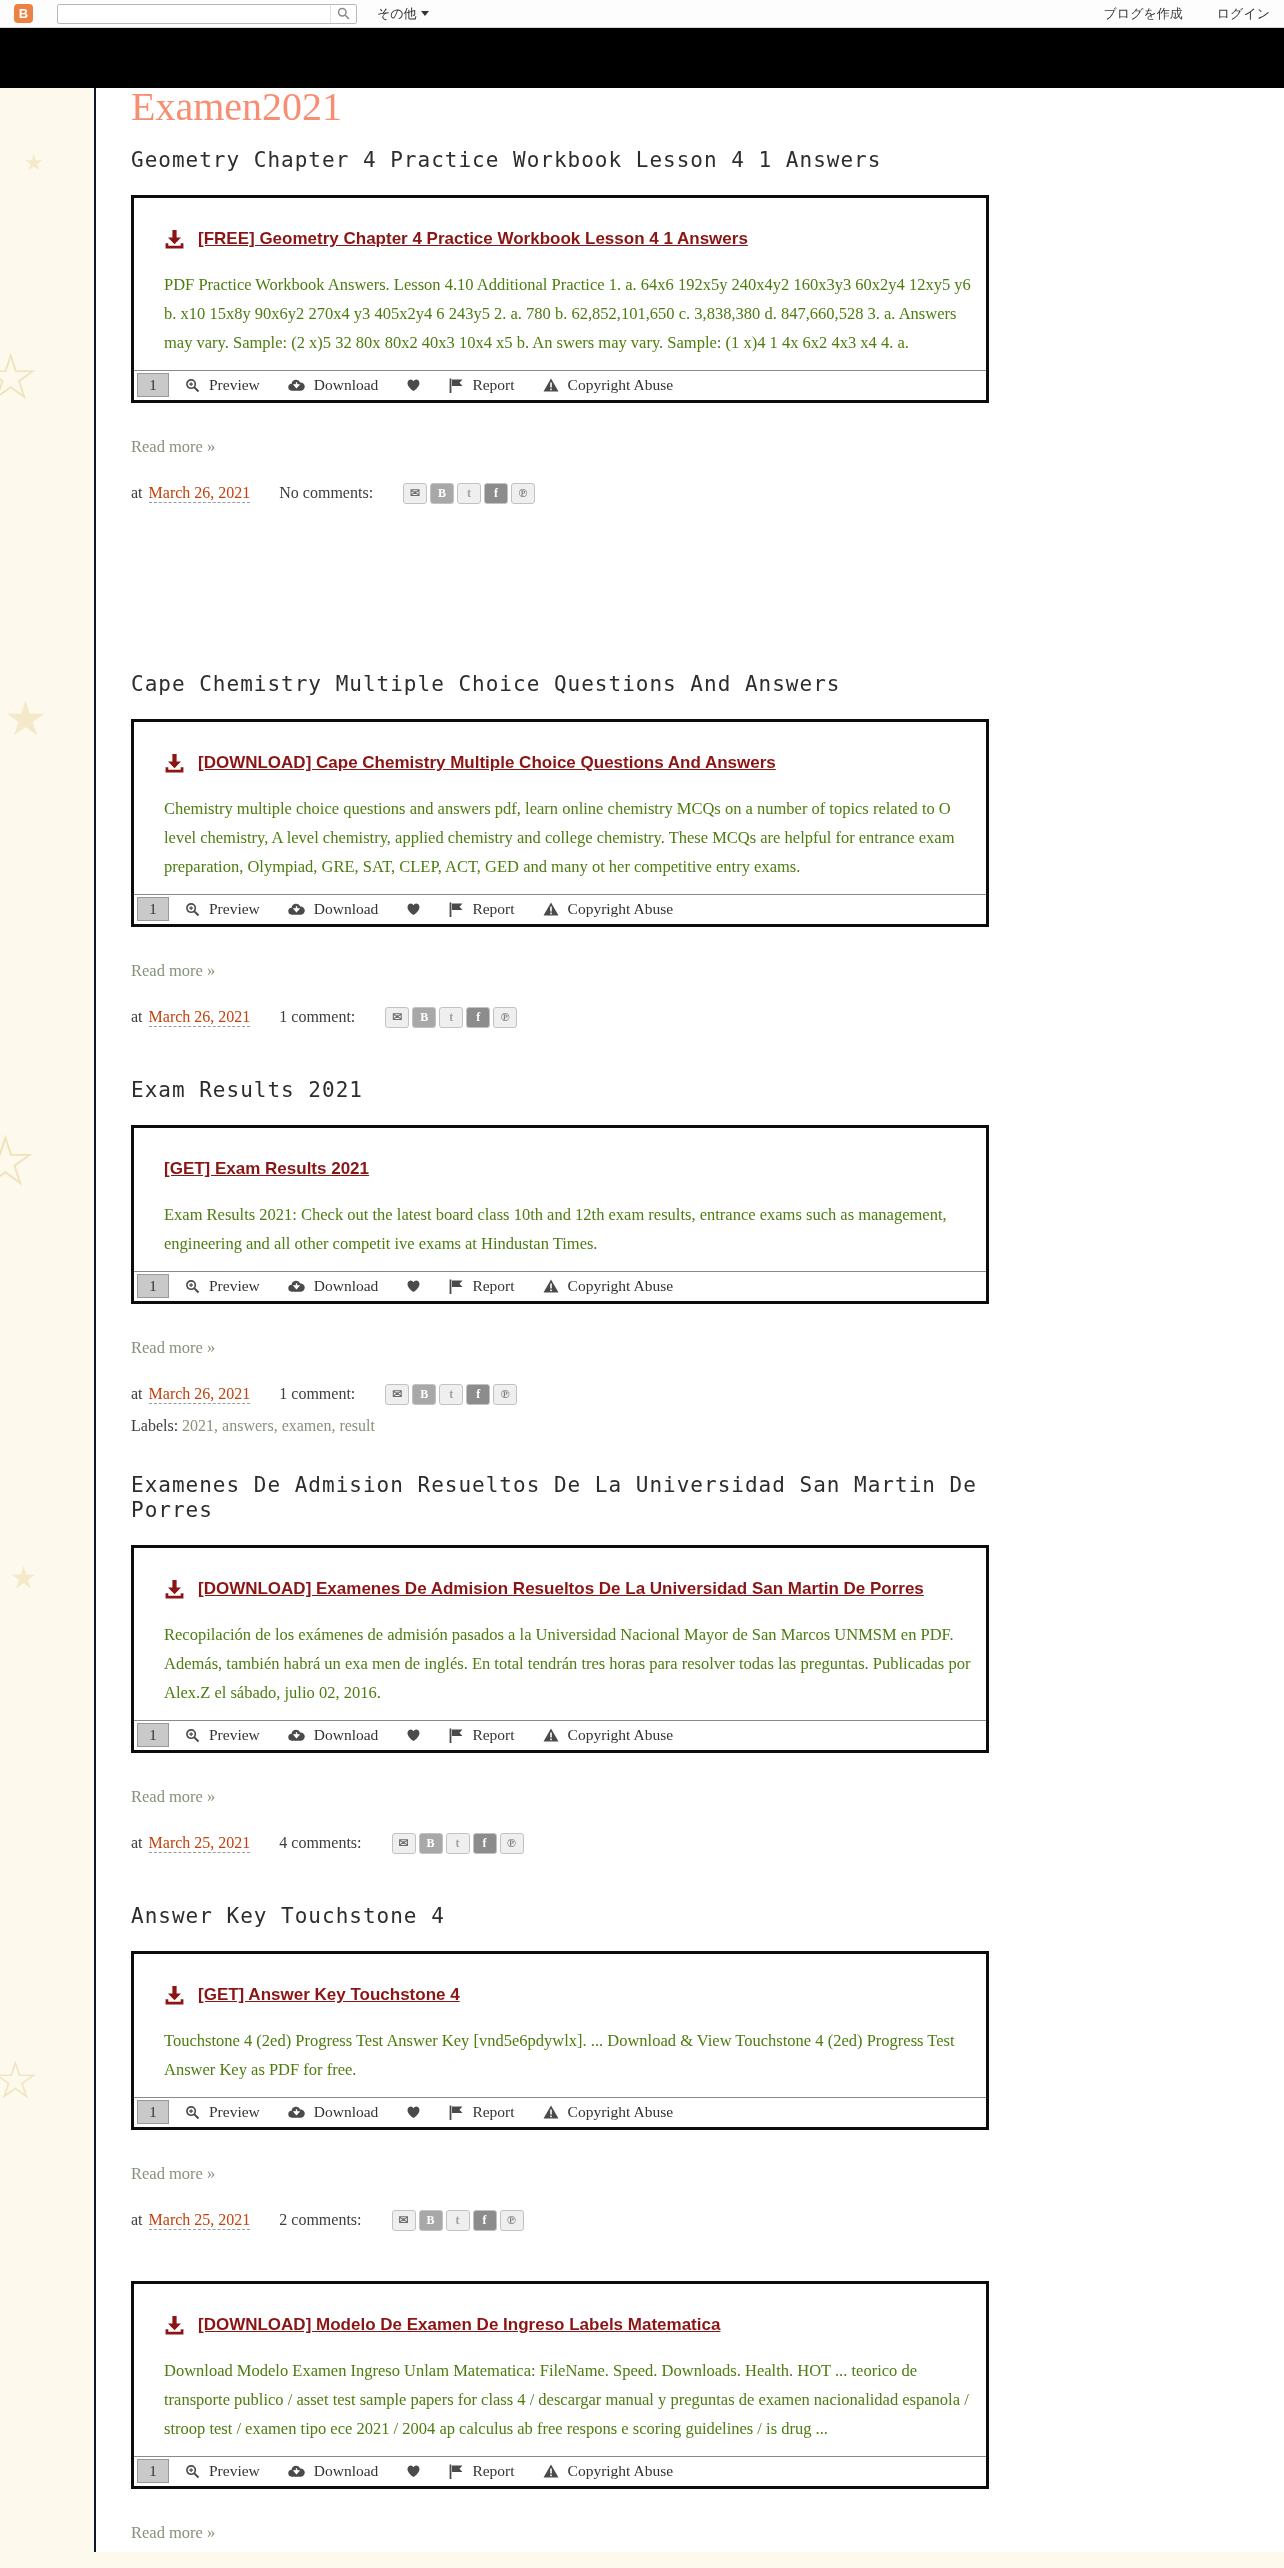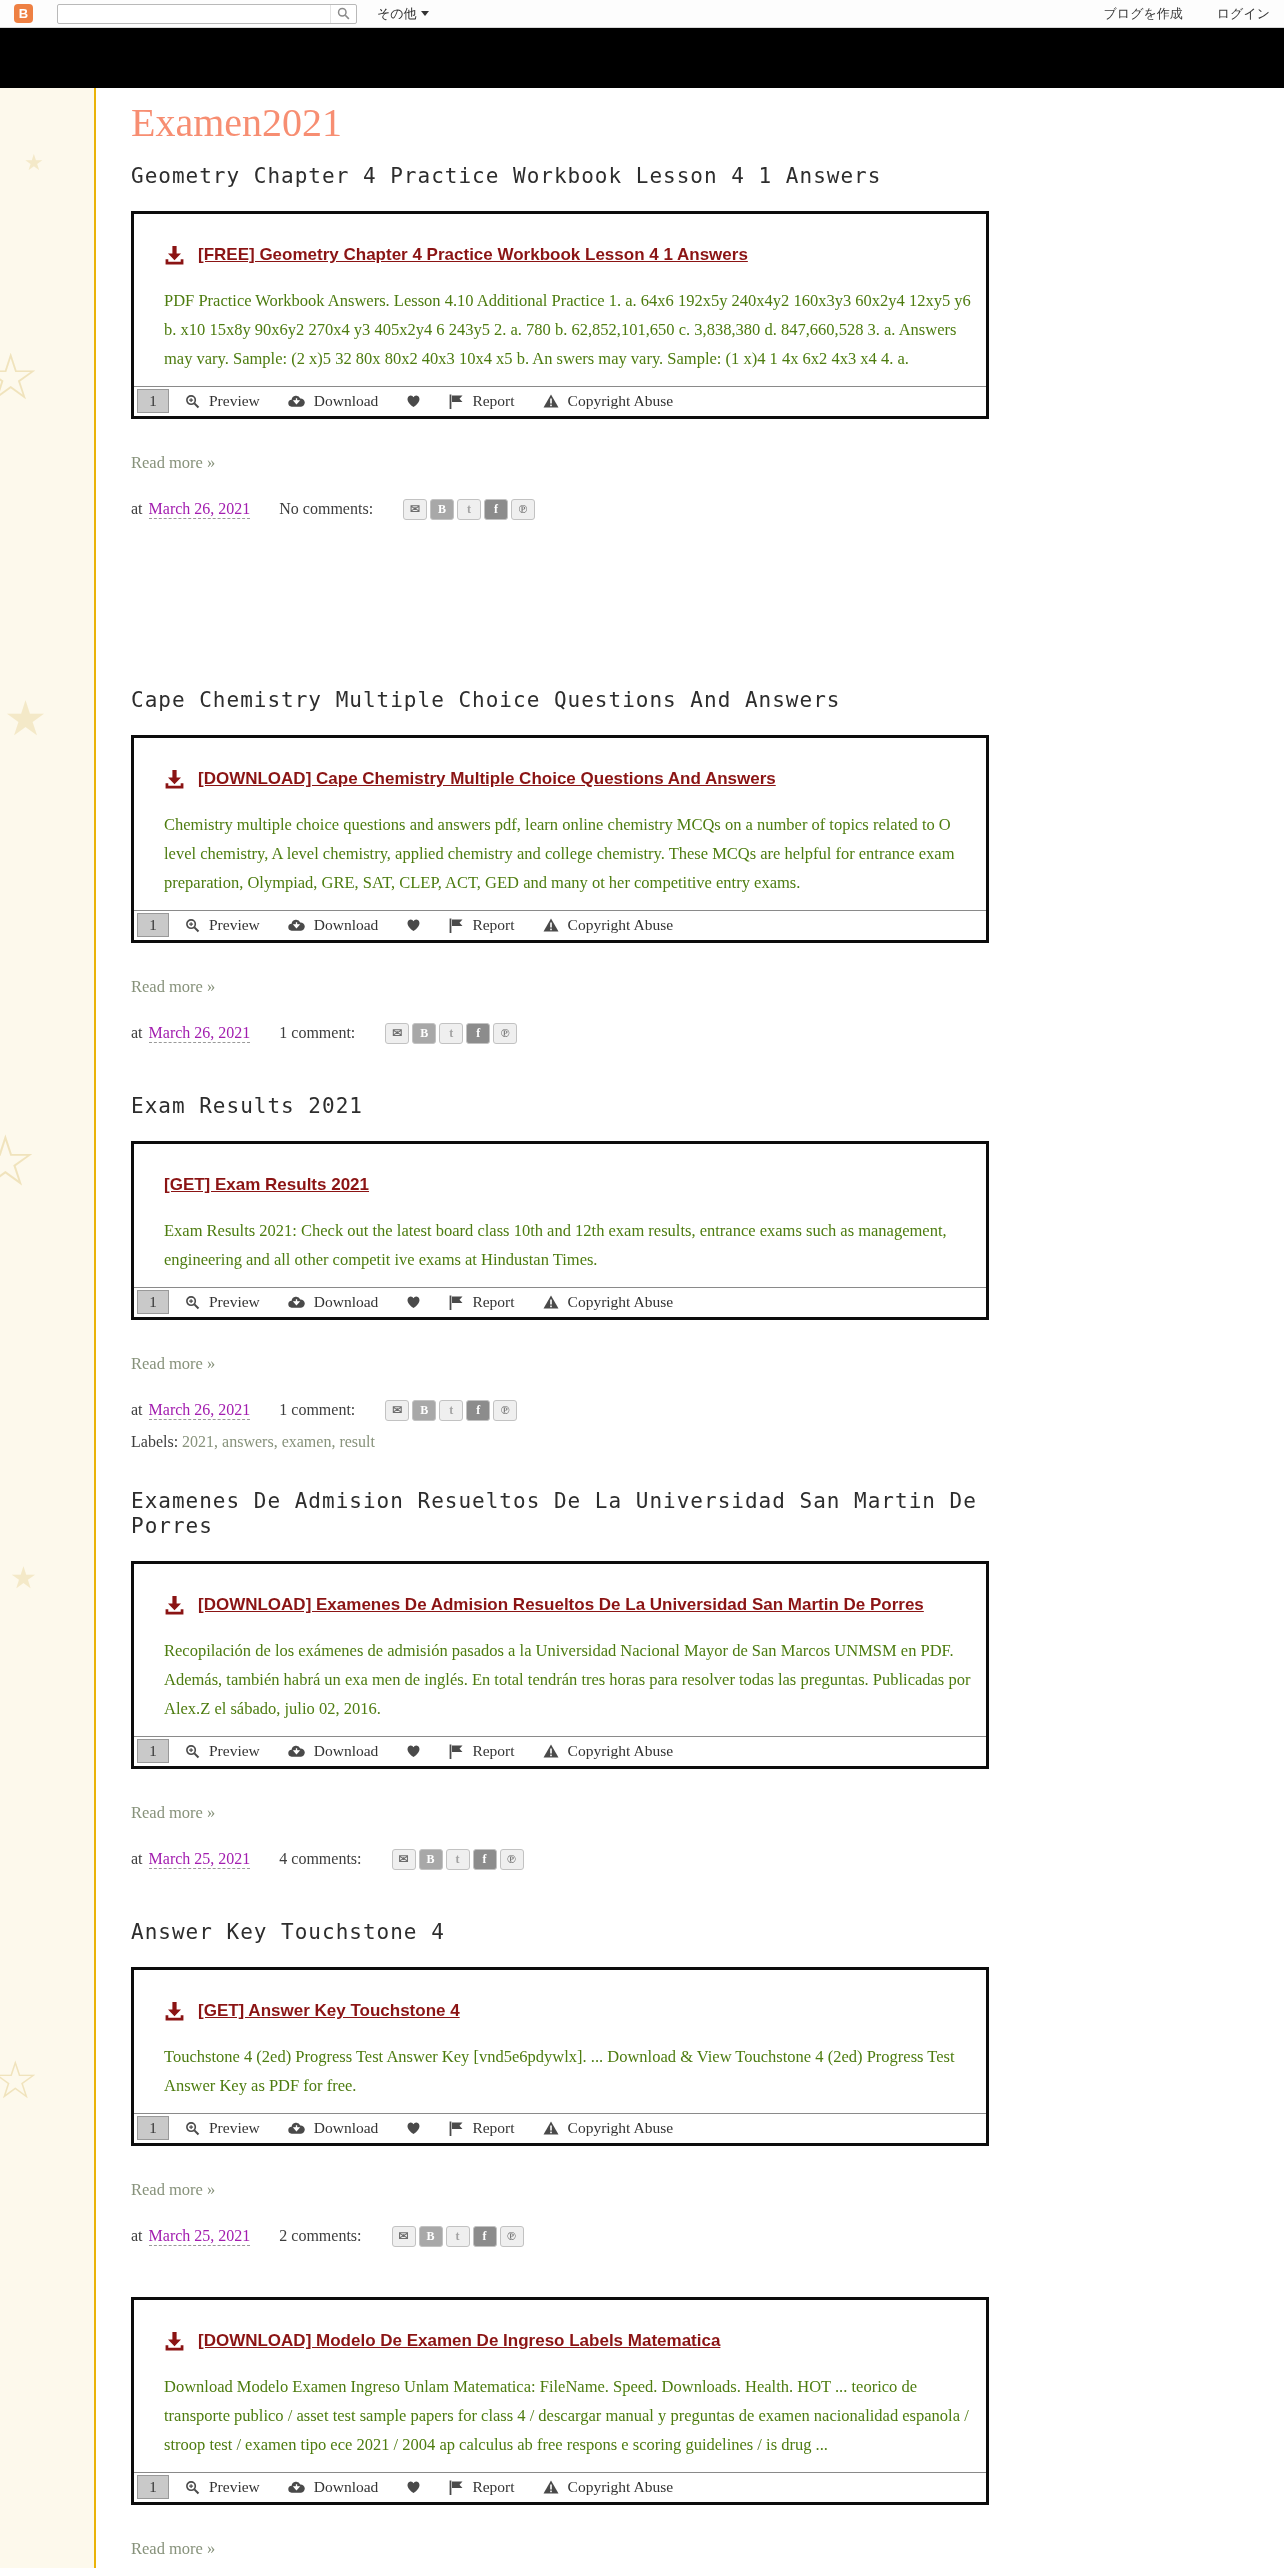--- a/index.html
+++ b/index.html
@@ -33,22 +33,22 @@
   .caret { width:0; height:0; border-left:4px solid transparent; border-right:4px solid transparent; border-top:5px solid #333; display:inline-block; }
   .nav-spacer { flex:1; }
   .nav-link { font-size:13px; color:#3a3a3a; cursor:pointer; }
   .nav-link + .nav-link { margin-left:22px; }
 
   
   .black-bar { position:absolute; top:28px; left:0; width:1284px; height:60px; background:#000; z-index:4; }
 
   
   .page {
-    position:absolute; top:88px; left:94px; width:1190px; height:2480px; z-index:2;
-    background:#fff; border-left:2px solid #eab308;
+    position:absolute; top:72px; left:94px; width:1190px; height:2480px; z-index:2;
+    background:#fff; border-left:2px solid #0f172a;
     padding:12px 0 0 35px;
   }
   .blog-title {
     font-family:"Liberation Serif", serif; font-size:40px; font-weight:normal;
     color:#f78e72; line-height:1.15; margin-bottom:18px; display:inline-block; cursor:pointer;
   }
   .post { width:858px; }
   .post-title {
     font-family:"DejaVu Sans Mono", monospace; font-size:21px; font-weight:normal;
     letter-spacing:1px; color:#2d2d2d; line-height:1.2; margin-bottom:22px;
@@ -77,21 +77,21 @@
   .tb-item svg { display:block; }
 
   .read-more {
     margin-top:34px; font-family:"Liberation Serif", serif; font-size:16.5px;
     color:#87927b; cursor:pointer; display:inline-block;
   }
   .byline {
     margin-top:26px; display:flex; align-items:center;
     font-family:"Liberation Serif", serif; font-size:16px; color:#3d3d3d;
   }
-  .date-link { color:#a21caf; border-bottom:1px dashed #9a9a9a; margin-left:6px; cursor:pointer; }
+  .date-link { color:#c2410c; border-bottom:1px dashed #9a9a9a; margin-left:6px; cursor:pointer; }
   .comments-link { margin-left:29px; color:#3d3d3d; cursor:pointer; }
   .share-row { margin-left:30px; display:flex; gap:3px; }
   .share-btn {
     width:24px; height:21px; border:1px solid #c2c2c2; border-radius:3px; background:#efefef;
     display:flex; align-items:center; justify-content:center;
     font-size:12px; font-weight:bold; color:#6e6e6e; cursor:pointer;
   }
   .share-btn.dark  { background:#a8a8a8; color:#fff; }
   .share-btn.darker{ background:#8c8c8c; color:#fff; }
   .share-btn.light { color:#a3a3a3; }

